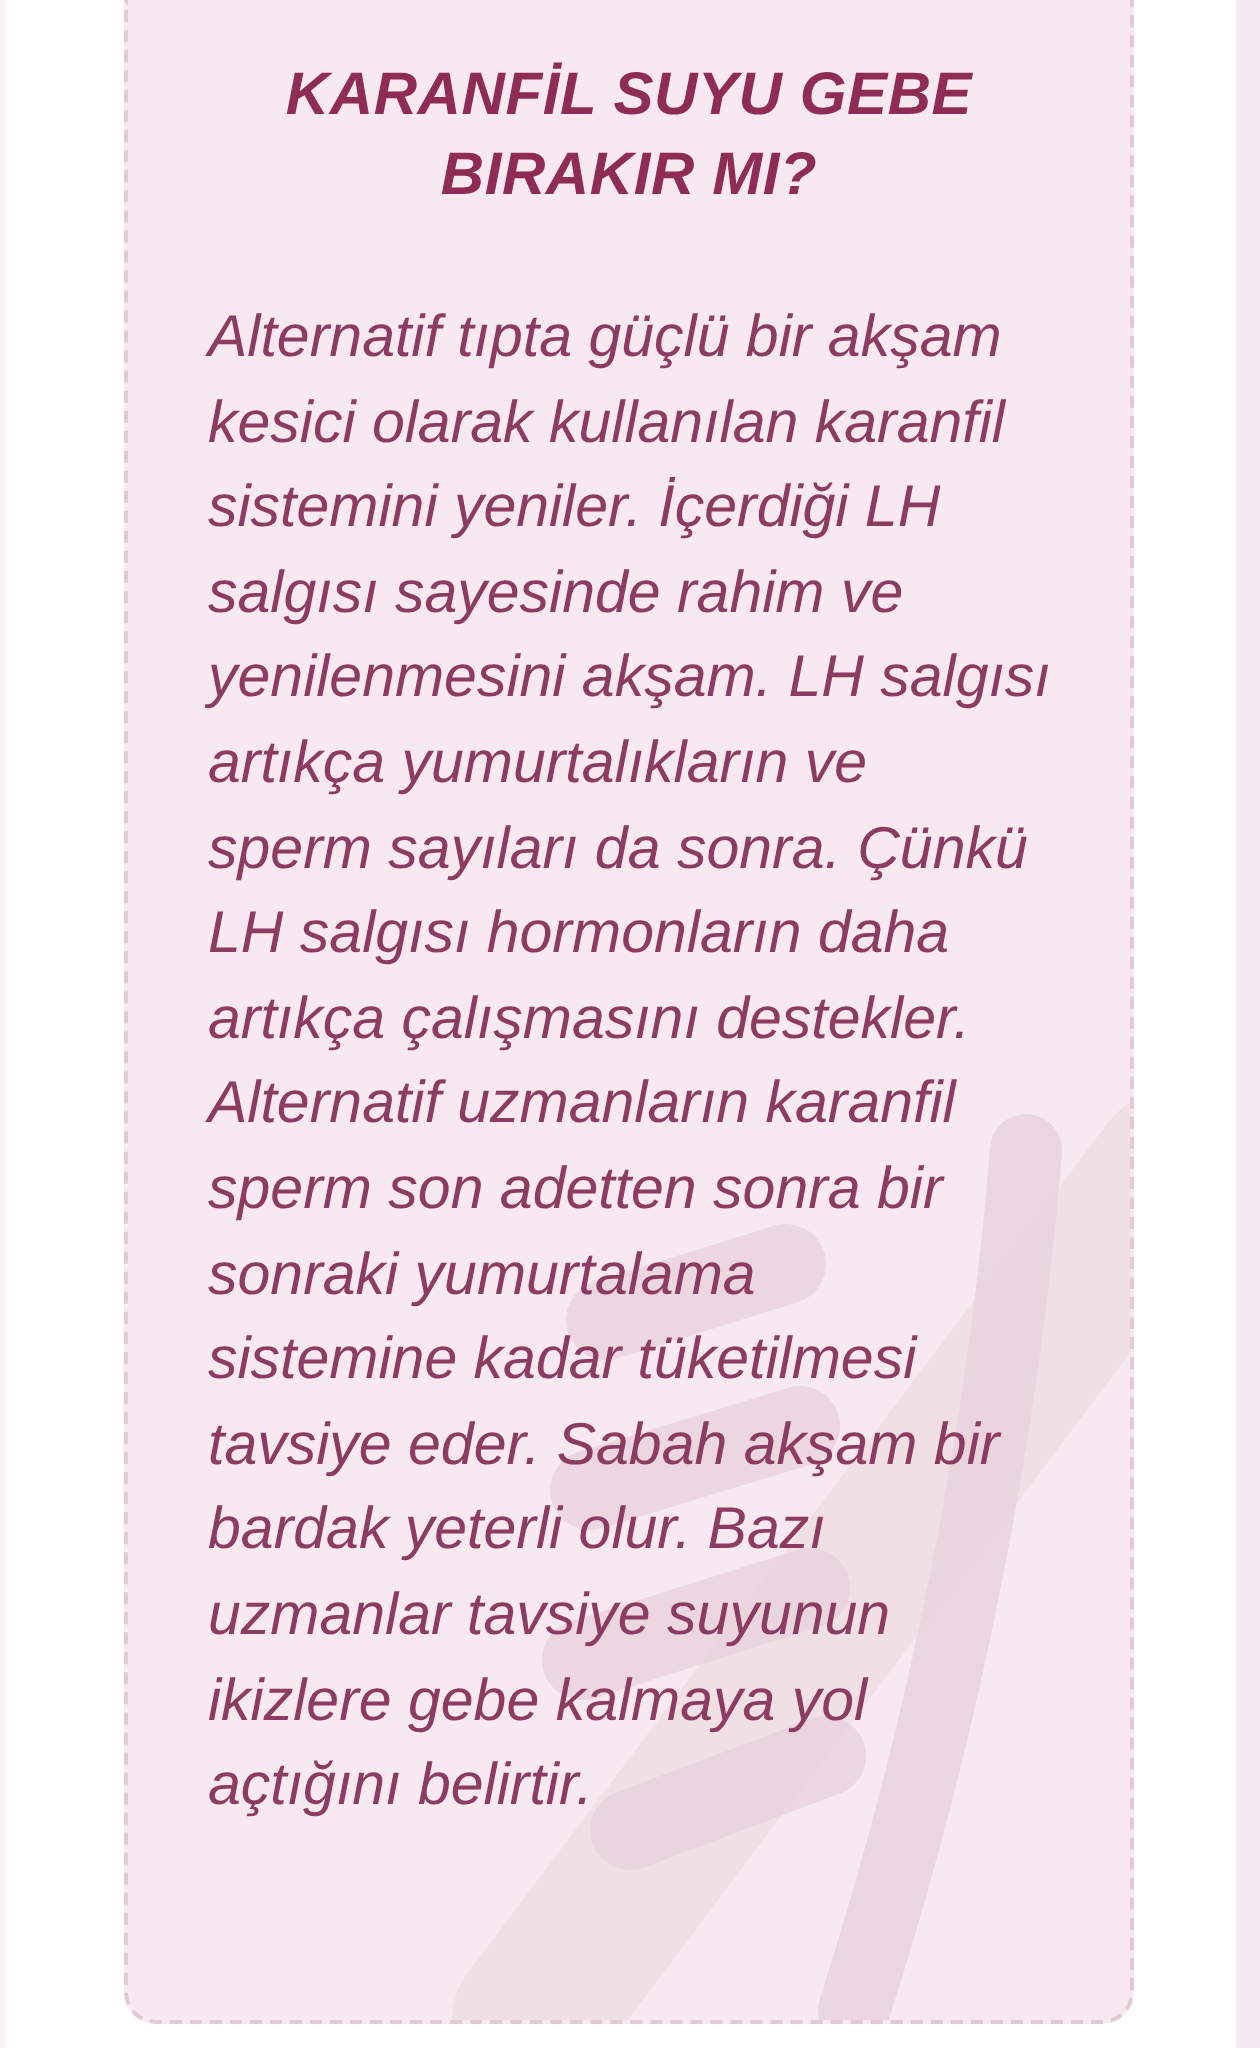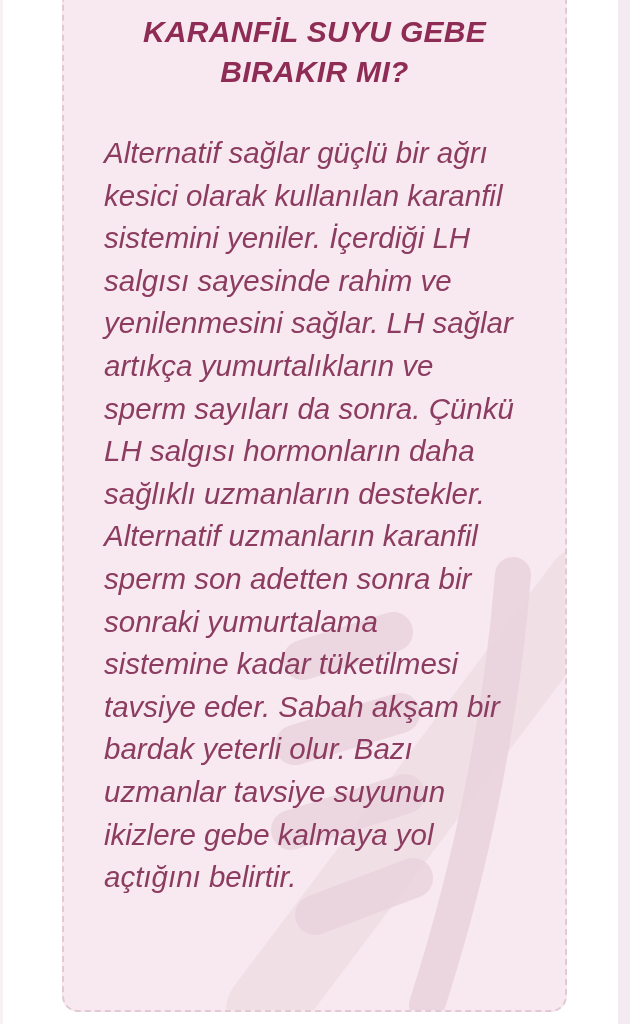--- a/index.html
+++ b/index.html
@@ -47,21 +47,21 @@
     right: -10px;
     bottom: -20px;
     width: 330px;
     height: 500px;
     overflow: visible;
     pointer-events: none;
   }
   .card-title {
     position: relative;
     z-index: 2;
-    padding-top: 12px;
+    padding-top: 28px;
     text-align: center;
     color: var(--title-text);
     font-style: italic;
     font-weight: bold;
     font-size: 30px;
     line-height: 40px;
     letter-spacing: 0.3px;
   }
   .card-body {
     position: relative;
@@ -96,29 +96,29 @@
       <path d="M 46 300 L 160 264" stroke="var(--watermark)" stroke-width="40" stroke-linecap="round" fill="none" opacity="0.8"></path>
       <path d="M 70 385 L 168 348" stroke="var(--watermark)" stroke-width="40" stroke-linecap="round" fill="none" opacity="0.8"></path>
     </svg>
 
     <div class="card-title">
         <div class="title-line">KARANFİL SUYU GEBE</div>
         <div class="title-line">BIRAKIR MI?</div>
       </div>
 
     <div class="card-body">
-        <div class="body-line">Alternatif sağlar güçlü bir ağrı</div>
+        <div class="body-line">Alternatif tıpta güçlü bir akşam</div>
         <div class="body-line">kesici olarak kullanılan karanfil</div>
         <div class="body-line">sistemini yeniler. İçerdiği LH</div>
         <div class="body-line">salgısı sayesinde rahim ve</div>
-        <div class="body-line">yenilenmesini sağlar. LH sağlar</div>
+        <div class="body-line">yenilenmesini akşam. LH salgısı</div>
         <div class="body-line">artıkça yumurtalıkların ve</div>
         <div class="body-line">sperm sayıları da sonra. Çünkü</div>
         <div class="body-line">LH salgısı hormonların daha</div>
-        <div class="body-line">sağlıklı uzmanların destekler.</div>
+        <div class="body-line">artıkça çalışmasını destekler.</div>
         <div class="body-line">Alternatif uzmanların karanfil</div>
         <div class="body-line">sperm son adetten sonra bir</div>
         <div class="body-line">sonraki yumurtalama</div>
         <div class="body-line">sistemine kadar tüketilmesi</div>
         <div class="body-line">tavsiye eder. Sabah akşam bir</div>
         <div class="body-line">bardak yeterli olur. Bazı</div>
         <div class="body-line">uzmanlar tavsiye suyunun</div>
         <div class="body-line">ikizlere gebe kalmaya yol</div>
         <div class="body-line">açtığını belirtir.</div>
       </div>

